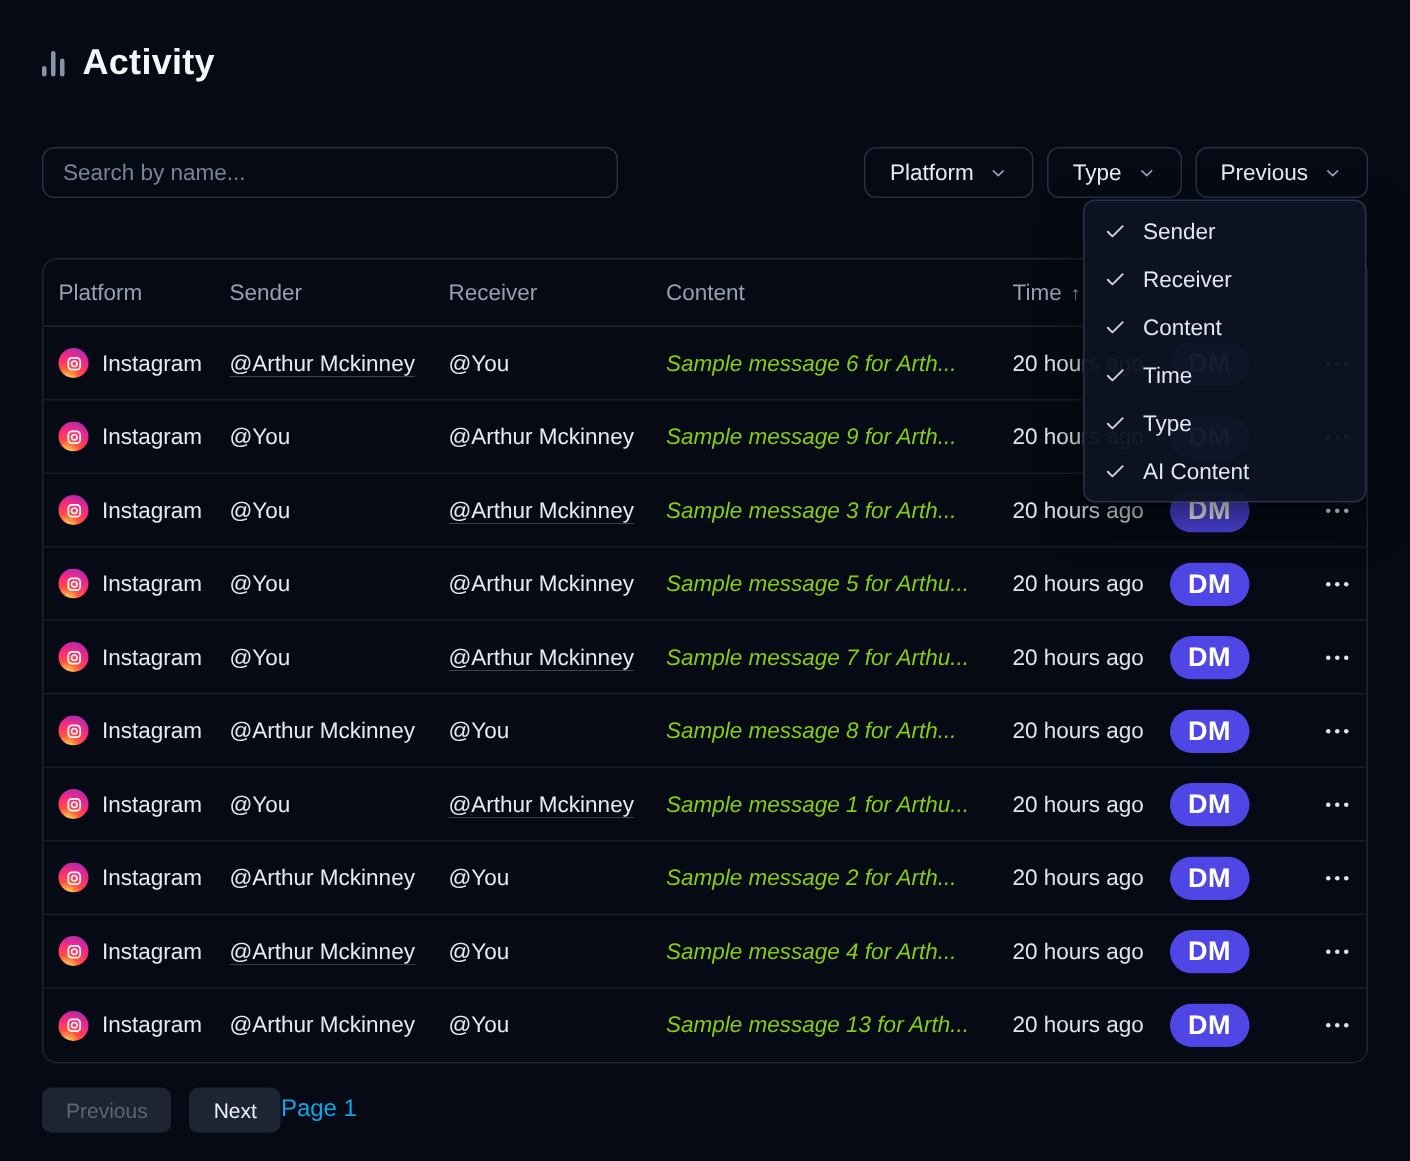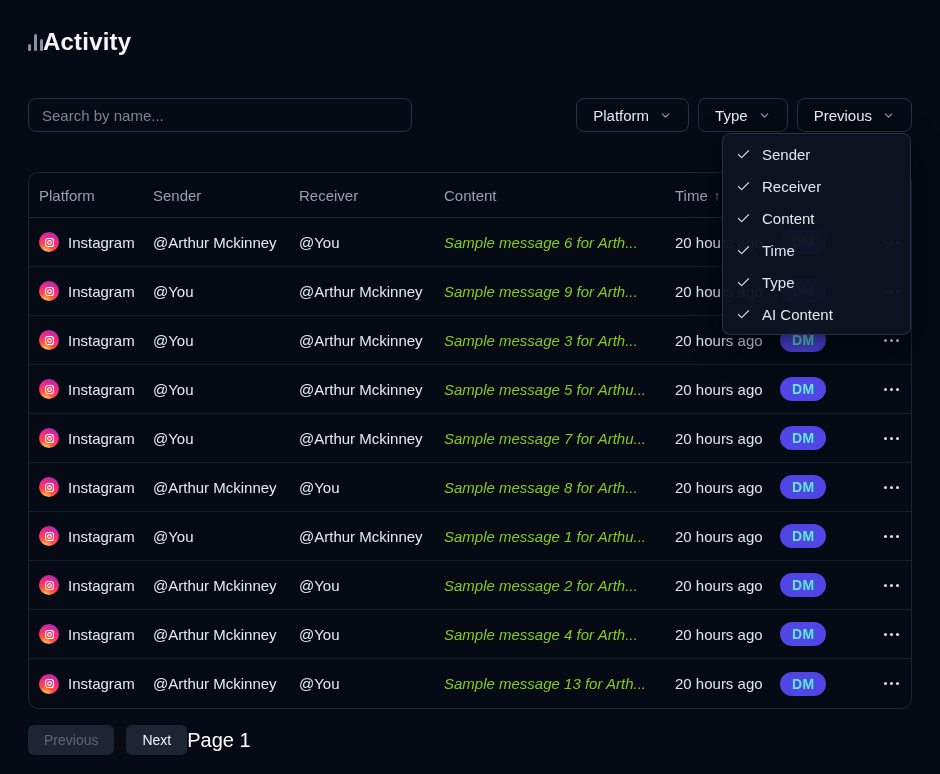--- a/index.html
+++ b/index.html
@@ -7,21 +7,21 @@
   body {
     background:#050a14;
     font-family:"Liberation Sans", sans-serif;
     color:#e7ebf1;
     position:relative;
     overflow:hidden;
   }
   .page { padding:26px 28px 0 28px; }
 
   
-  .page-header { display:flex; align-items:center; margin-top:2px; }
+  .page-header { display:flex; align-items:center; gap:12px; margin-top:2px; }
   .chart-icon { display:flex; align-items:flex-end; gap:3px; height:18px; }
   .chart-icon .bar { width:3px; border-radius:2px; background:#8a93a5; }
   .chart-icon .b1 { height:7px; } .chart-icon .b2 { height:17px; } .chart-icon .b3 { height:12px; }
   .page-title { font-size:24px; font-weight:700; letter-spacing:.2px; color:#f4f6fa; }
 
   
   .toolbar { display:flex; justify-content:space-between; align-items:center; margin-top:42px; }
   .search-input {
     width:384px; height:34px; background:transparent;
     border:1px solid #273043; border-radius:8px;
@@ -59,37 +59,37 @@
     display:flex; align-items:center; justify-content:center;
   }
   .cell { font-size:15px; color:#e7ebf1; }
   .cell-content { color:#84cc16;font-style:italic; }
   .cell-time { color:#dfe4ec; }
   .cell-link { text-decoration:underline; text-underline-offset:4px; text-decoration-thickness:1px; }
   .sort-wrap { display:flex; align-items:center; gap:6px; cursor:pointer; }
   .sort-arrow { font-size:13px; color:#96a0b0; }
   .badge-dm {
     display:inline-block; padding:4px 12px; border-radius:999px;
-    color:#5eead4; font-size:14px; font-weight:700; letter-spacing:.3px;
+    color:#ffffff; font-size:18px; font-weight:700; letter-spacing:.3px;
   }
   .c-actions { display:flex; justify-content:center; padding-right:6px; }
   .ellipsis-btn { display:flex; gap:3px; align-items:center; background:none; border:none; cursor:pointer; padding:6px 4px; }
   .ellipsis-btn .dot { width:3px; height:3px; border-radius:50%; background:#dfe4ec; }
 
   
   .pagination { display:flex; align-items:center; margin-top:16px; width:884px; }
   .pager-buttons { display:flex; gap:12px; }
   .pager-btn {
     height:30px; padding:0 16px; border:none; border-radius:6px;
     background:#1d2534; font-size:14px; cursor:pointer;
     font-family:"Liberation Sans", sans-serif;
   }
   .pager-prev { color:#5c6576; }
   .pager-next { color:#eef2f8; }
-  .page-indicator { font-size:20px; color:#ffffff; }
+  .page-indicator { font-size:16px; color:#0ea5e9; }
 
   
   .columns-menu {
     position:absolute; left:722px; top:133px; width:189px; z-index:50;
     background:rgba(13,19,33,0.96); border:1px solid #28324a; border-radius:8px;
     padding:4px; box-shadow:0 12px 28px rgba(0,0,0,0.55);
   }
   .menu-item { display:flex; align-items:center; gap:11px; height:32px; padding:0 9px; border-radius:5px; cursor:pointer; }
   .menu-item .check { width:15px; height:15px; stroke:#cdd4df; fill:none; stroke-width:2; stroke-linecap:round; stroke-linejoin:round; flex:0 0 auto; }
   .menu-item .mi-label { font-size:15px; color:#e2e7ef; }

